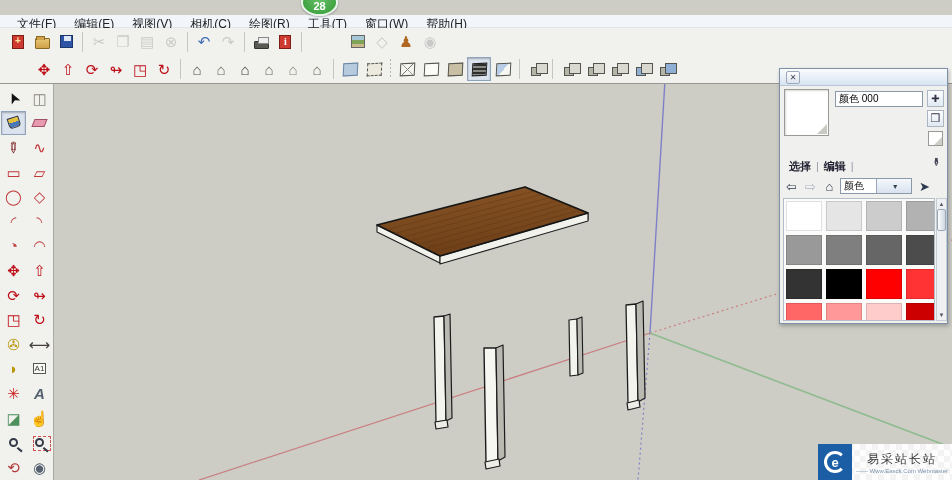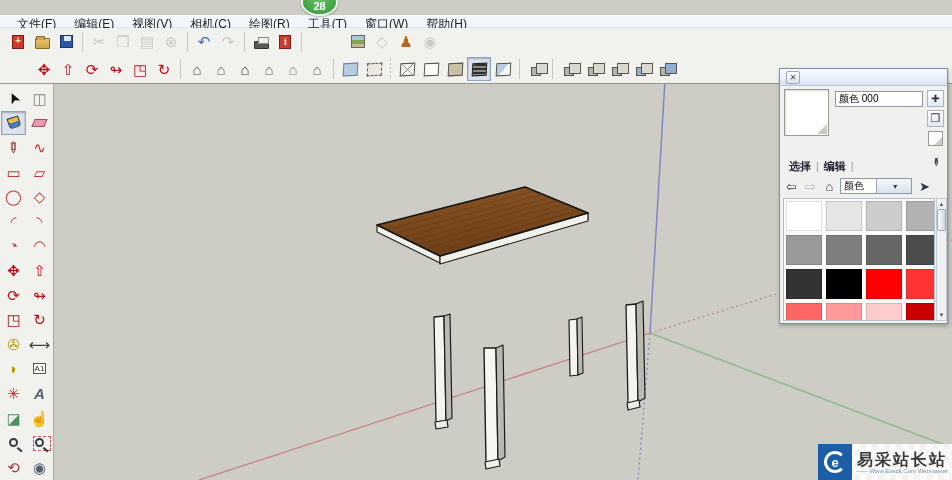--- a/index.html
+++ b/index.html
@@ -141,21 +141,21 @@
   #mat-scroll .spacer { flex:1; }
 
   
   #watermark { position:absolute; left:818px; top:444px; width:134px; height:36px; z-index:30;
     background:repeating-conic-gradient(#e4e4e4 0 25%,#fafafa 0 50%) 0 0/12px 12px; display:flex; }
   #wm-logo { width:34px; height:36px; background:#1b5ea6; display:flex; align-items:center; justify-content:center; }
   #wm-glyph { width:22px; height:22px; border:3px solid #fff; border-radius:50%; color:#fff; font-size:13px;
     font-weight:bold; display:flex; align-items:center; justify-content:center; border-right-color:transparent; }
   #wm-textcol { flex:1; background:rgba(255,255,255,.55); display:flex; flex-direction:column;
     align-items:center; justify-content:center; }
-  #wm-text { font-size:16px; font-weight:bold; color:#3a3a3a; letter-spacing:2px; line-height:17px; white-space:nowrap; }
+  #wm-text { font-size:12px; font-weight:normal; color:#3a3a3a; letter-spacing:2px; line-height:17px; white-space:nowrap; }
   #wm-sub { font-size:6px; color:#7a93ad; white-space:nowrap; }
 </style>
 </head>
 <body>
 
 <div id="stage">
 
   <div id="badge62">
     <span>28</span>
   </div>

